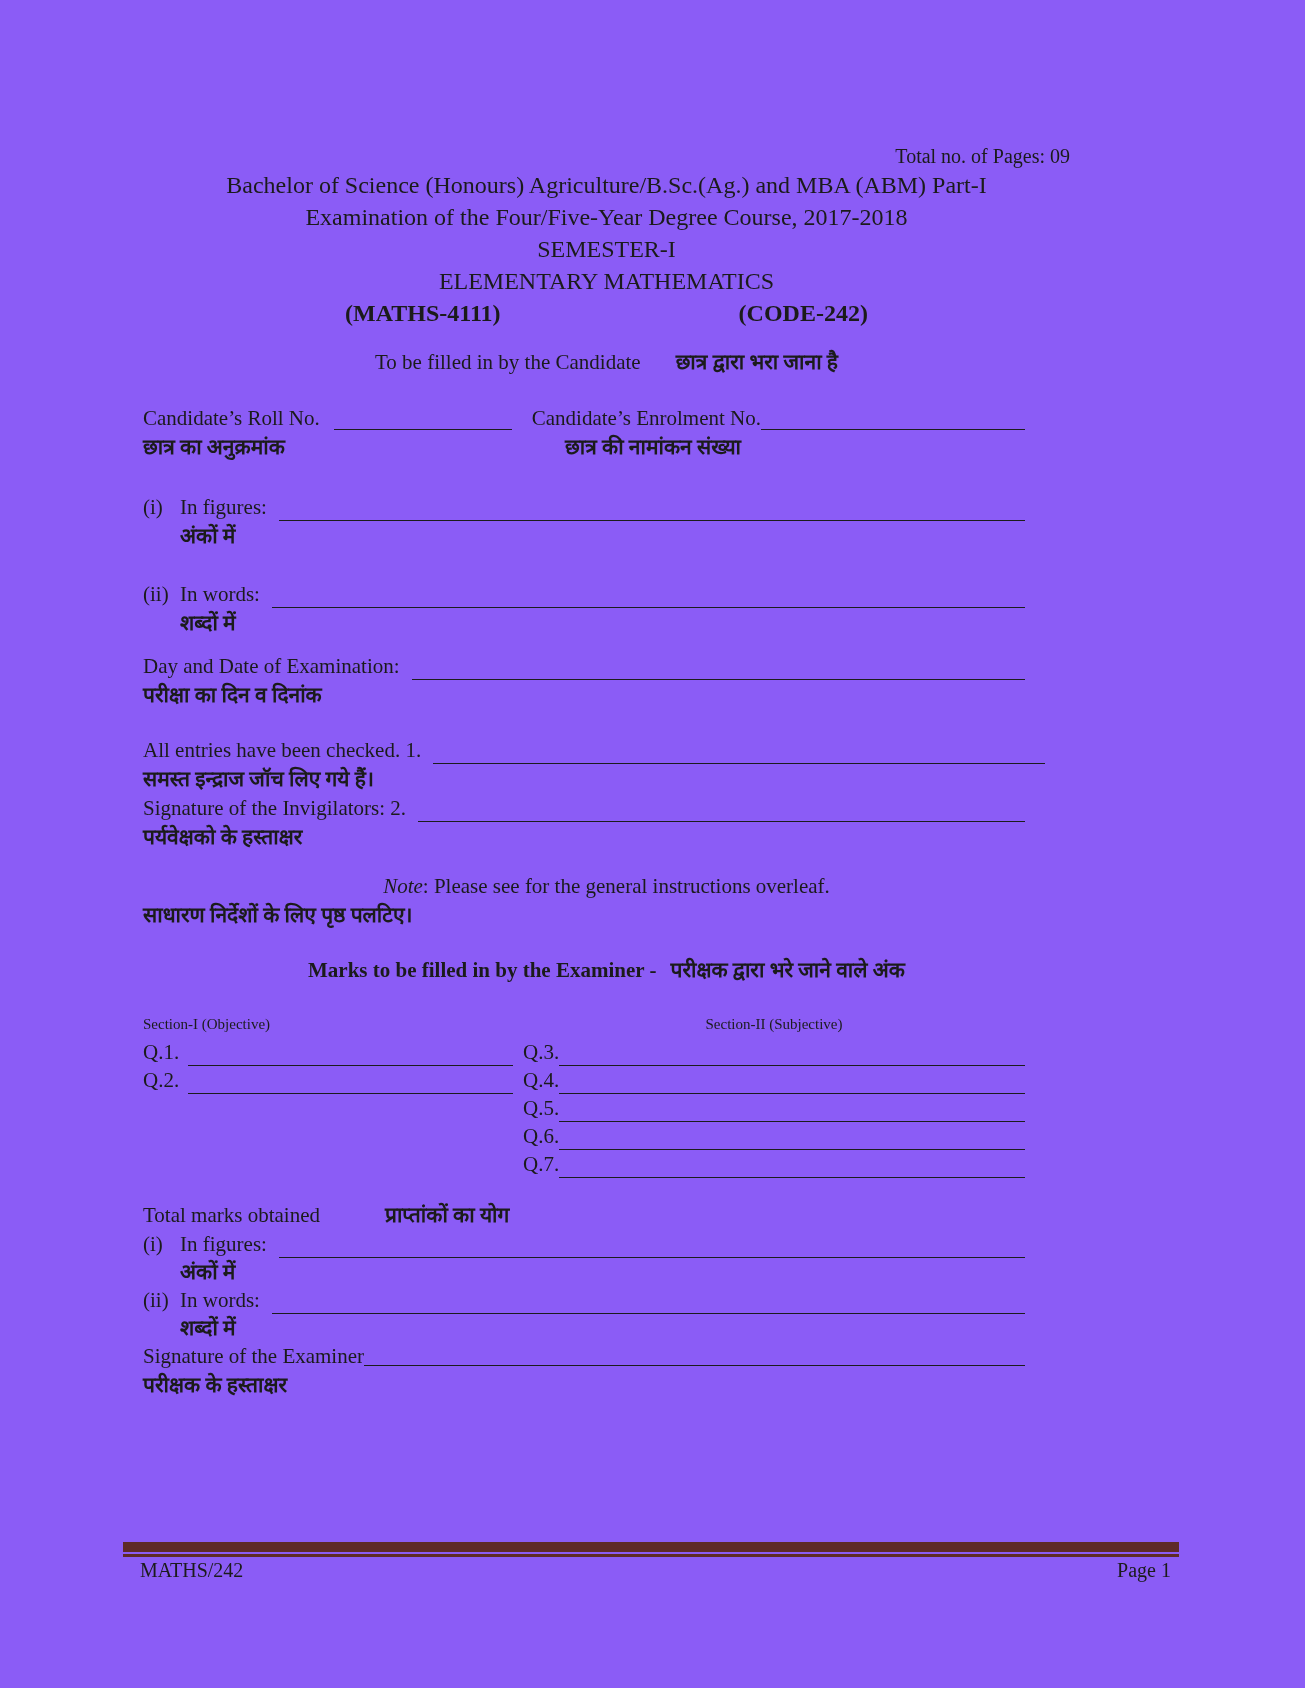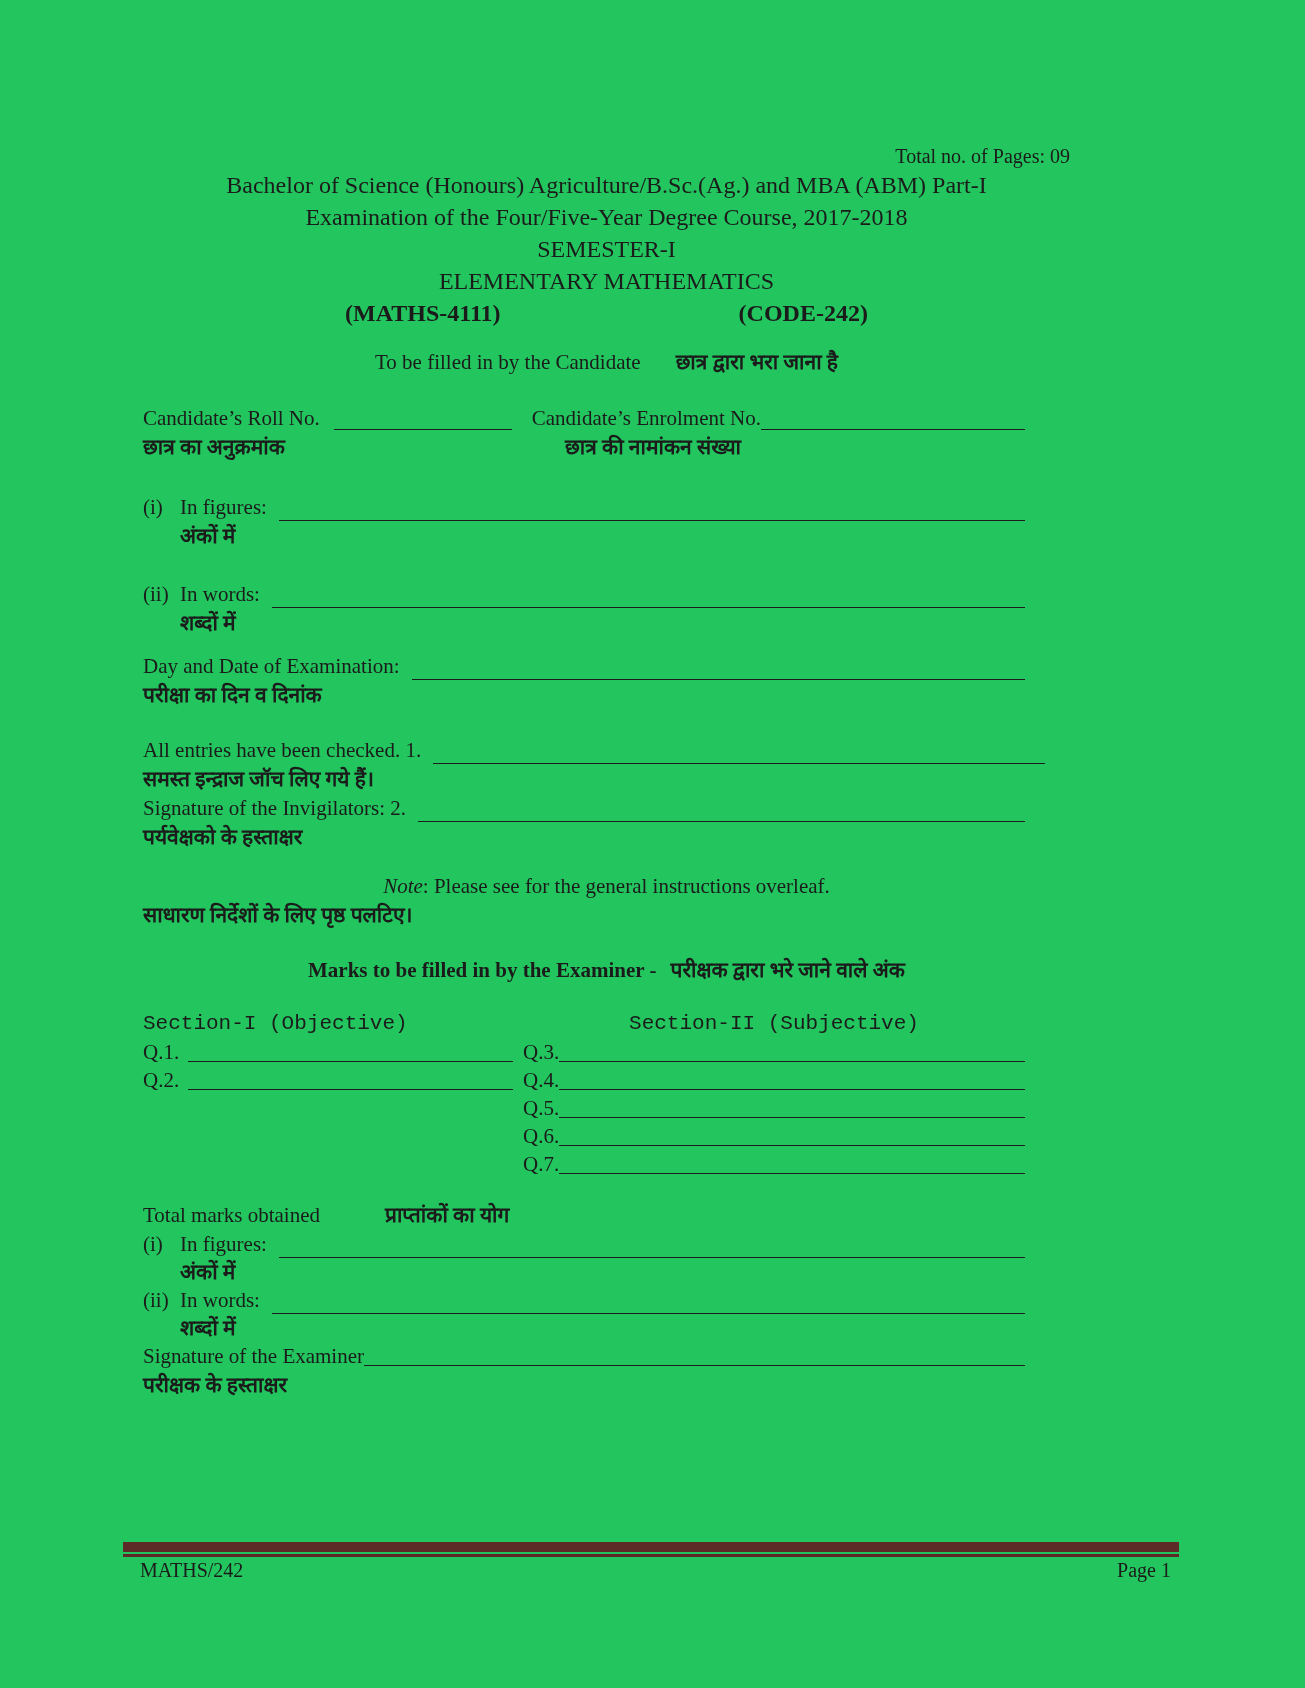--- a/index.html
+++ b/index.html
@@ -1,19 +1,19 @@
 <!DOCTYPE html>
 <html style="--bar-color: #5e2a28;"><head>
 <meta charset="utf-8">
 <style>
   html,body{margin:0;padding:0;background:#ffffff;}
   .page{
     position:relative;
     width:1305px;height:1688px;
-    background:#22c55e;
+    background:#8b5cf6;
     font-family:"Liberation Serif","DejaVu Serif",serif;
     color:#1b1b1b;
     overflow:hidden;
   }
   .content{position:absolute;left:143px;top:143px;width:927px;}
   .b{font-weight:normal;}
   .i{font-style:italic;}
   .c{text-align:center;}
   .right{text-align:right;}
   .hi{font-weight:700;}
@@ -30,23 +30,23 @@
   .mt-roll{margin-top:27px;align-items:center;}
   .mt-fig{margin-top:31px;}
   .mt-words{margin-top:29px;}
   .mt-date{margin-top:14px;justify-content:center;}
   .mt-entries{margin-top:26px;}
   .mt-note{margin-top:20px;justify-content:center;}
   .exam-heading{display:flex;justify-content:center;gap:14px;font-size:21px;line-height:30px;margin-top:25px;font-weight:bold;}
   .cols{display:flex;margin-top:25px;}
   .col1{width:380px;flex:0 0 auto;display:flex;flex-direction:column;}
   .col2{flex:1;margin-right:45px;display:flex;flex-direction:column;}
-  .col-title{font-size:21px;line-height:28px;font-family:Liberation Mono, monospace;}
+  .col-title{font-size:15px;line-height:28px;}
   .col2 .col-title{text-align:center;}
-  .q-row{display:flex;align-items:flex-start;font-size:21px;line-height:28px;}
+  .q-row{display:flex;align-items:flex-end;font-size:21px;line-height:28px;}
   .q-row .blank{flex:1;}
   .col1 .q-row .blank{margin-left:9px;margin-right:10px;}
   .total-row{display:flex;font-size:21px;line-height:30px;margin-top:22px;}
   .total-row .hi{margin-left:65px;}
   .sign-row{display:flex;font-size:21px;line-height:28px;}
   .mr-end{margin-right:45px;}
   .gap-l{margin-left:12px;}
   .footer{position:absolute;left:123px;top:1542px;width:1056px;}
   .bar-thick{height:10px;background:var(--bar-color,#5e2a28);}
   .bar-thin{height:3px;background:var(--bar-color,#5e2a28);margin-top:2px;}

